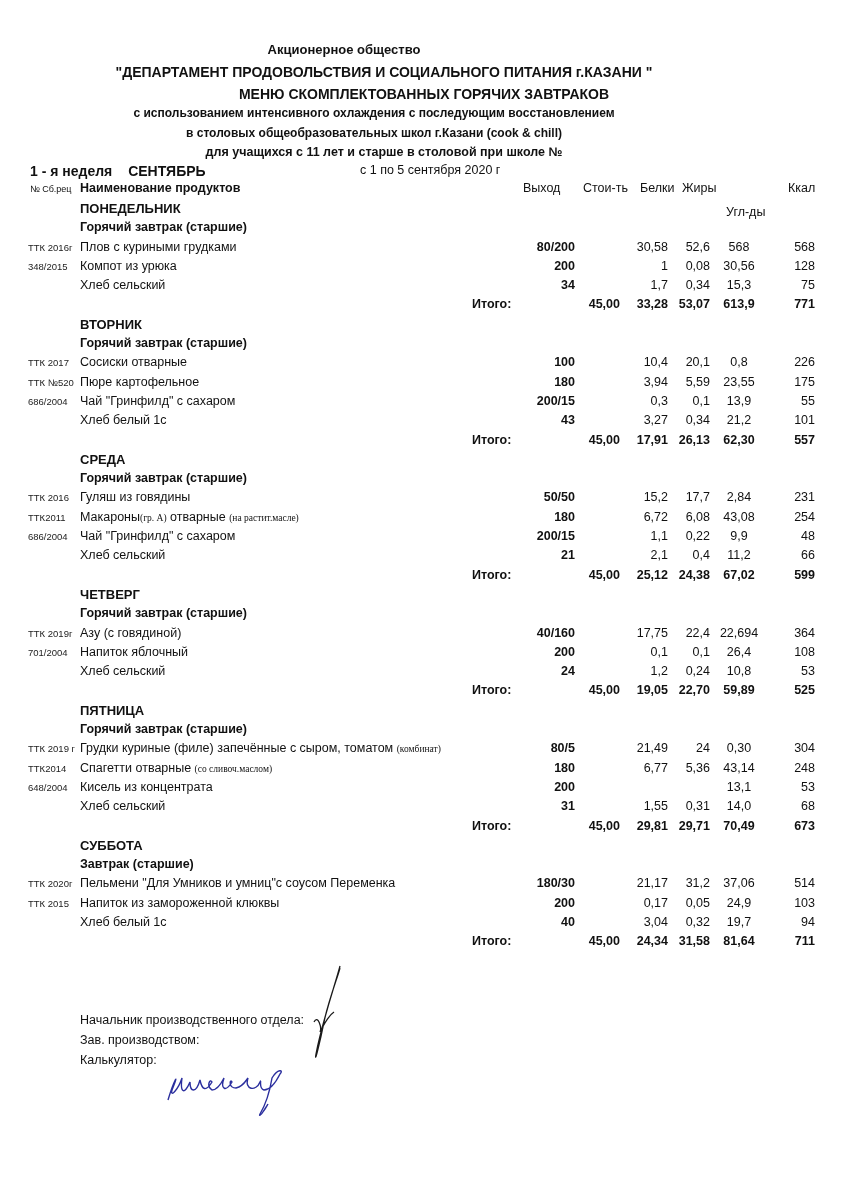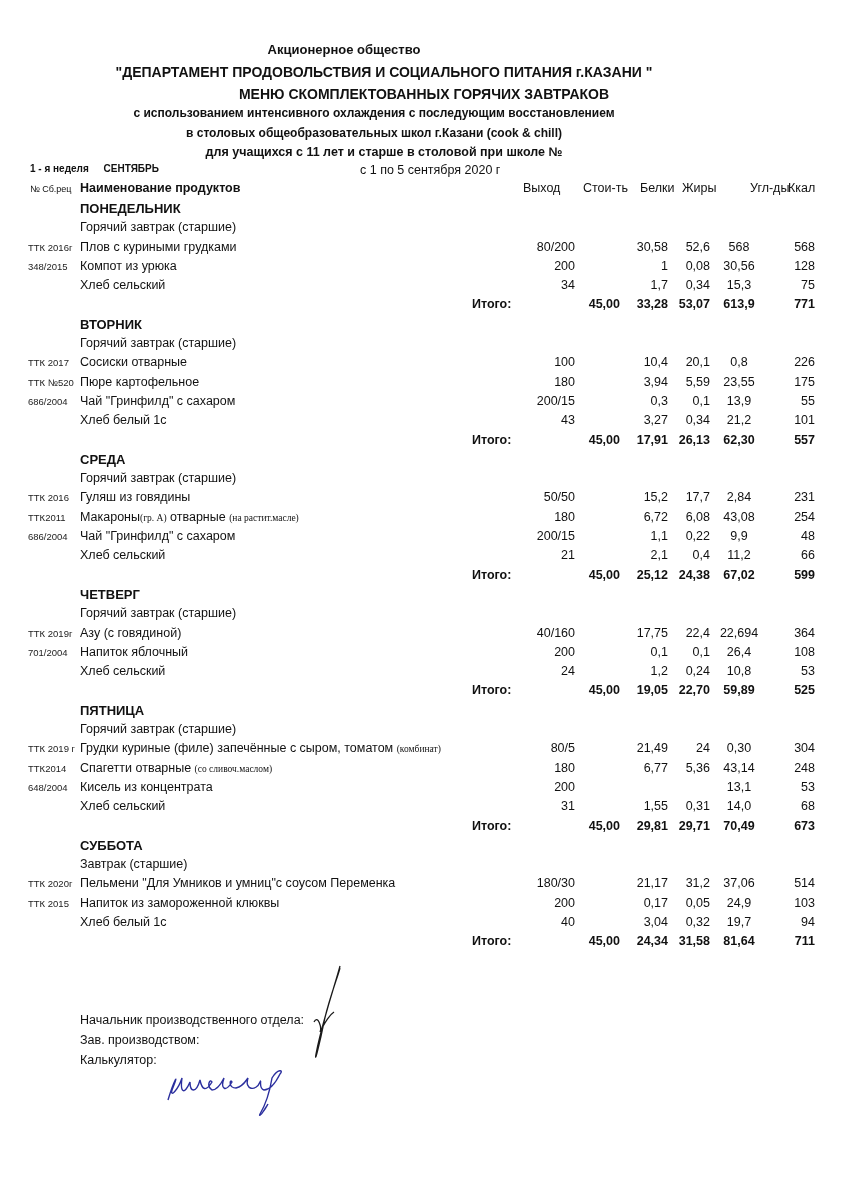--- a/index.html
+++ b/index.html
@@ -4,46 +4,46 @@
 <style>
   html, body { margin: 0; padding: 0; background: #ffffff; }
   body { width: 848px; height: 1200px; position: relative; overflow: hidden; color: #111; font-family: "Liberation Sans", sans-serif; }
   .hdr { position: absolute; left: 0; width: 848px; text-align: center; font-weight: bold; white-space: nowrap; font-family: "Liberation Sans", sans-serif; }
   .hdr.h1 { top: 42px; font-size: 13px; left: -80px; }
   .hdr.h2 { top: 64px; font-size: 14px; left: -40px; }
   .hdr.h3 { top: 86px; font-size: 14px; left: 0px; }
   .hdr.h4 { top: 106px; font-size: 12px; left: -50px; }
   .hdr.h5 { top: 126px; font-size: 12px; left: -50px; }
   .hdr.h6 { top: 145px; font-size: 12.5px; left: -40px; }
-  .weekline { position: absolute; top: 163px; left: 30px; font-size: 10px; font-weight: bold; white-space: nowrap; }
+  .weekline { position: absolute; top: 163px; left: 30px; font-size: 14px; font-weight: bold; white-space: nowrap; }
   .weekline .wk { display: inline-block; }
   .weekline .mo { display: inline-block; margin-left: 12px; }
   .period { position: absolute; top: 163px; left: 360px; font-size: 12.5px; font-weight: normal; white-space: nowrap; }
 
   .colhdr { position: absolute; top: 181px; left: 0; width: 832px; height: 16px; font-size: 12.5px; white-space: nowrap; }
   .colhdr span { position: absolute; }
   .colhdr .c-ref { left: 30px; font-size: 9px; top: 3px; }
   .colhdr .c-name { left: 80px; font-weight: bold; }
   .colhdr .c-out { left: 523px; }
   .colhdr .c-cost { left: 583px; }
   .colhdr .c-prot { left: 640px; }
   .colhdr .c-fat { left: 682px; }
-  .colhdr .c-carb { left: 750px; }
+  .colhdr .c-carb { left: 726px; margin-top: 24px; }
   .colhdr .c-kcal { left: 788px; }
 
   #menu { position: absolute; top: 199px; left: 0; width: 848px; }
   .row { position: relative; height: 19.3px; font-size: 12.5px; white-space: nowrap; }
   .row > span { position: absolute; top: 2px; }
   .day .dname { left: 80px; font-weight: bold; font-size: 13px; }
-  .meal .mname { left: 80px; font-weight: normal; }
+  .meal .mname { left: 80px; font-weight: bold; }
   .ref { left: 28px; font-size: 9.5px; top: 4px !important; color: #222; }
   .nm { left: 80px; }
   .nm small { font-size: 9.5px; font-family: Liberation Serif, serif; }
   .num { text-align: right; }
-  .out { left: 500px; width: 75px; }
+  .out { left: 500px; width: 75px; font-weight: bold; }
   .cost { left: 556px; width: 64px; }
   .prot { left: 620px; width: 48px; }
   .fat { left: 668px; width: 42px; }
   .carb { left: 712px; width: 54px; text-align: center !important; }
   .kcal { left: 770px; width: 45px; }
   .total > span { font-weight: bold; }
   .total .tlabel { left: 456px; padding-left: 16px; }
 
   .signs { position: absolute; left: 80px; top: 1010px; font-size: 12.5px; line-height: 20px; }
   .signs div { white-space: nowrap; }

